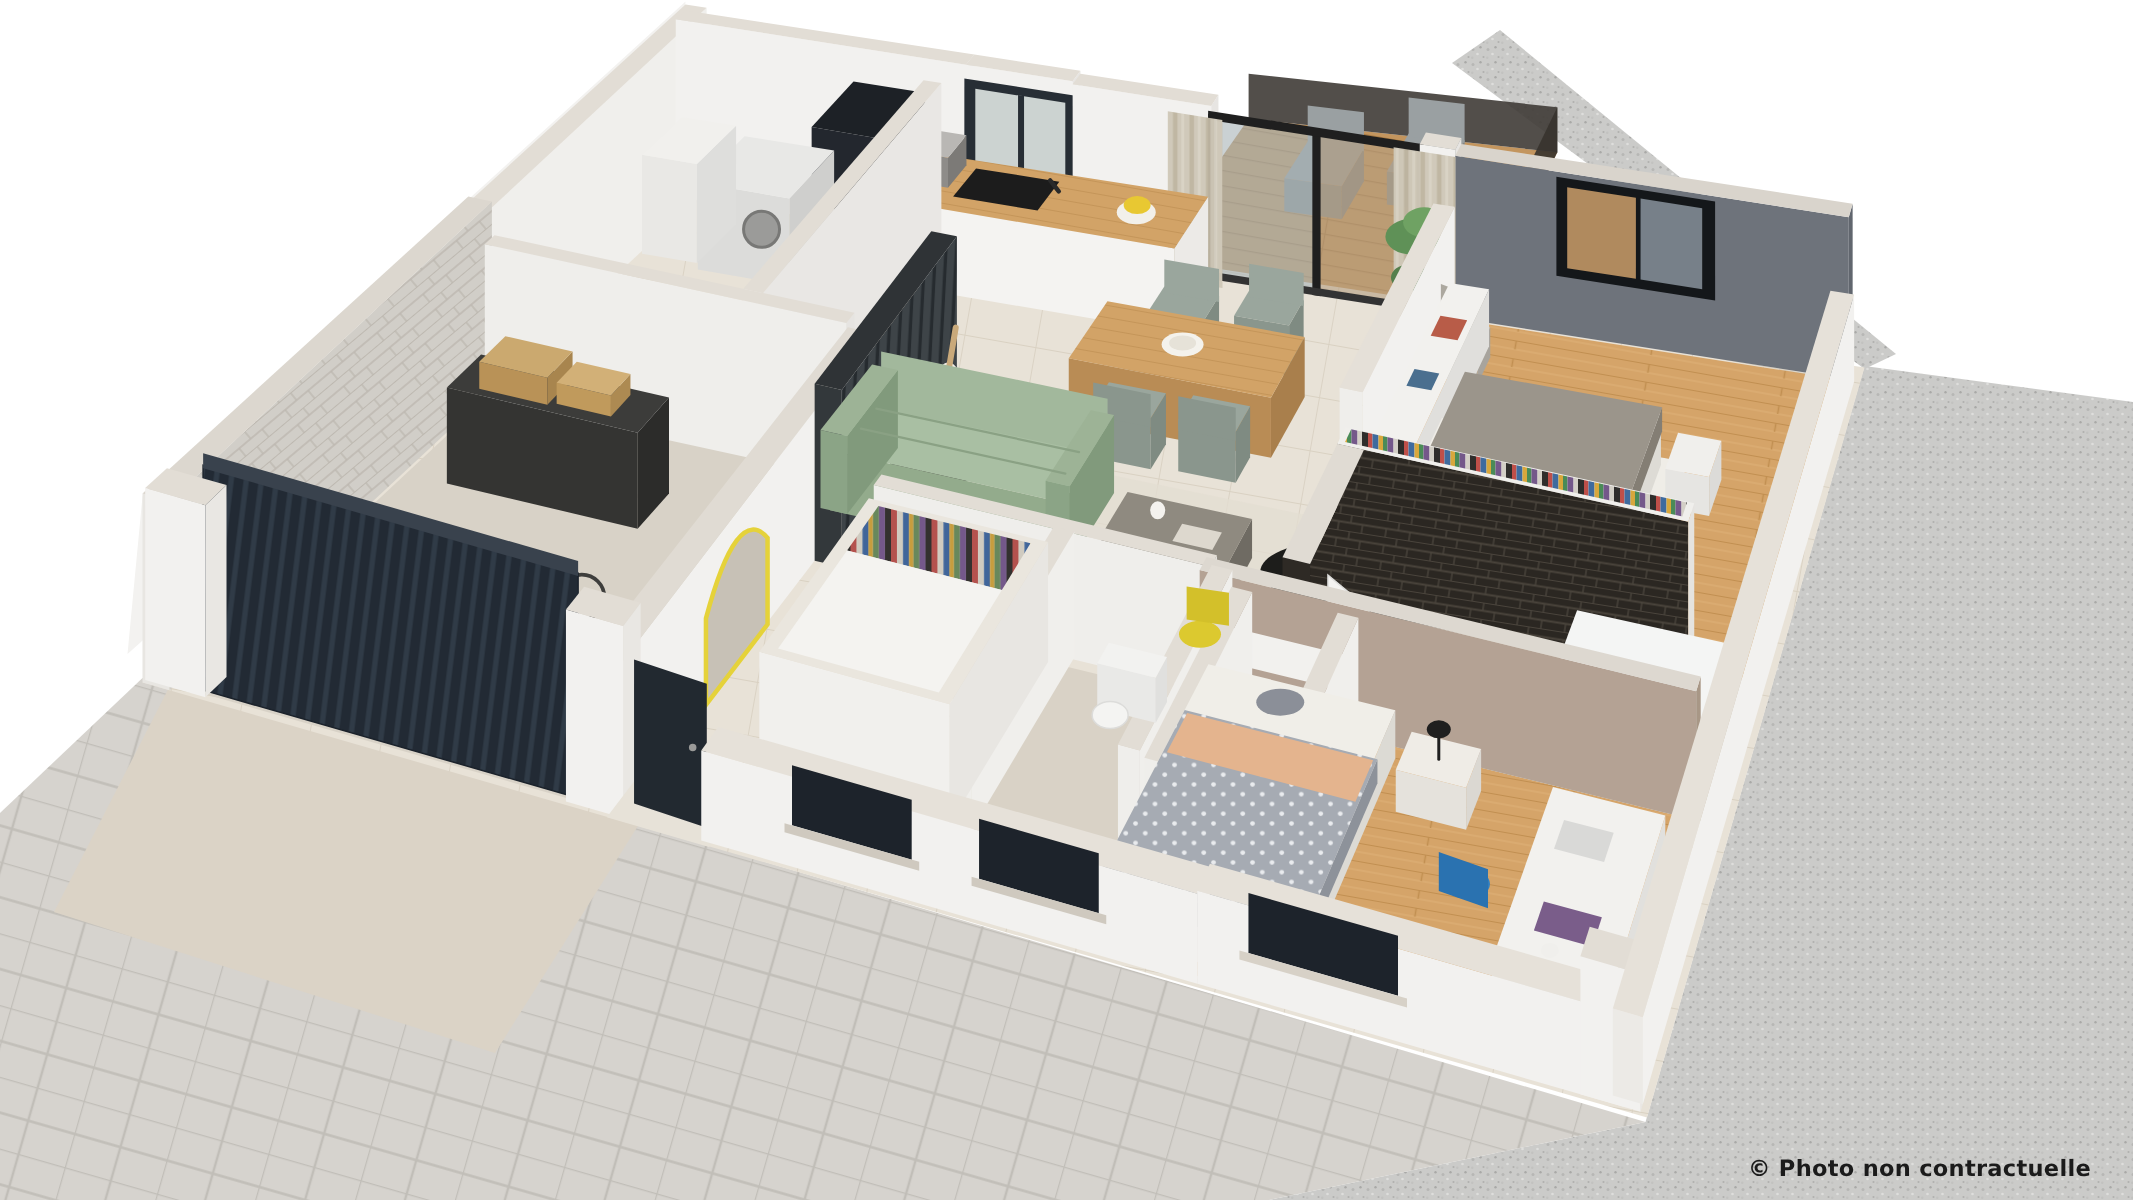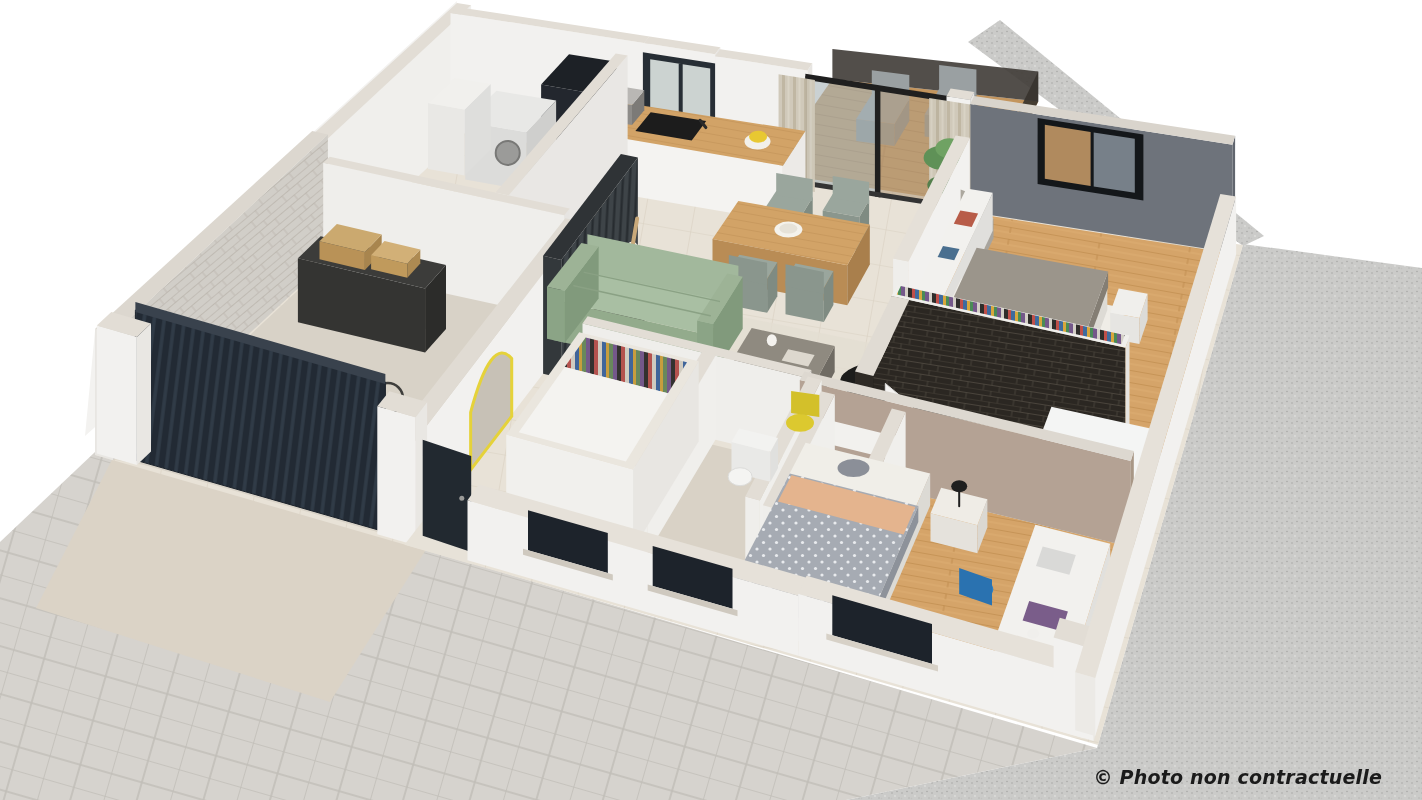--- a/index.html
+++ b/index.html
@@ -1,20 +1,20 @@
 <!DOCTYPE html>
 <html><head>
 <meta charset="utf-8">
 <style>
   html,body{margin:0;padding:0;background:#fff;}
   #stage{position:relative;width:1422px;height:800px;overflow:hidden;background:#ffffff;
          font-family:"DejaVu Sans", sans-serif;}
   #scene-svg{position:absolute;left:0;top:0;}
-  #watermark{position:absolute;right:40px;bottom:12px;font-style:italic;font-weight:bold;
-             font-size:19px;letter-spacing:.2px;color:#1b1b1b;
+  #watermark{position:absolute;right:28px;bottom:12px;font-weight:bold;
+             font-size:15px;letter-spacing:.2px;color:#1b1b1b;
              font-family:"DejaVu Sans", sans-serif;}
 </style>
 </head>
 <body>
 
 <div id="stage">
   <svg id="scene-svg" width="1422" height="800" viewBox="0 0 1422 800">
     <defs>
       <pattern id="tile" width="48" height="36" patternUnits="userSpaceOnUse" patternTransform="rotate(10)">
         <rect width="48" height="36" fill="#e8e2d7"></rect>

